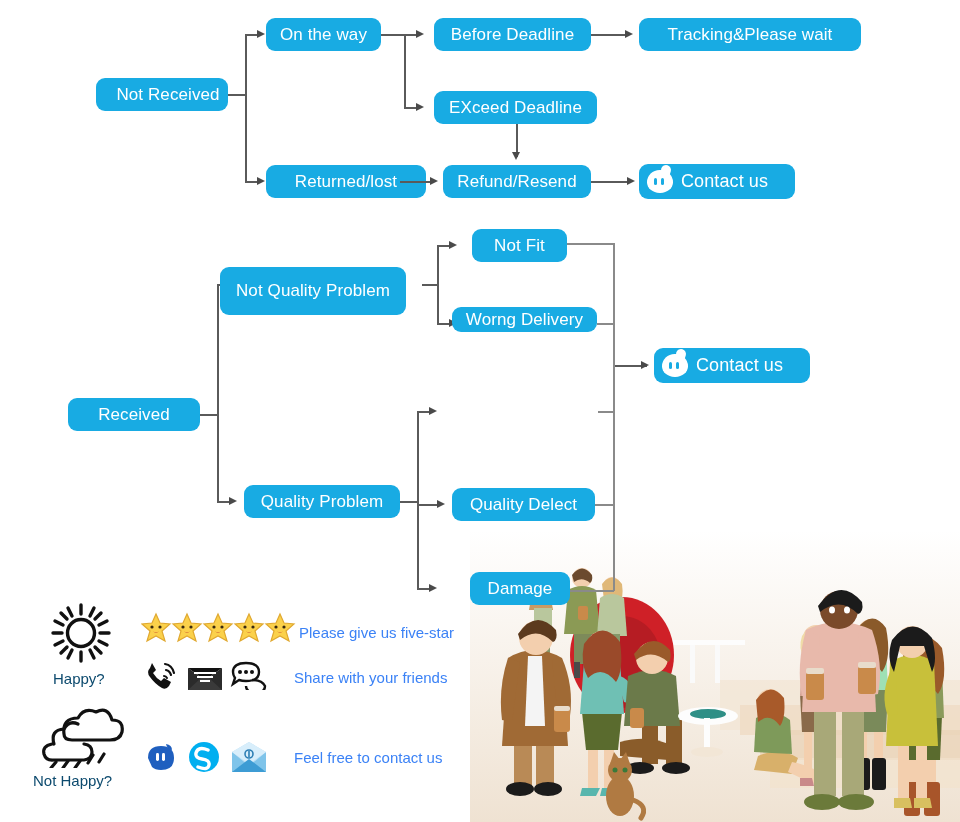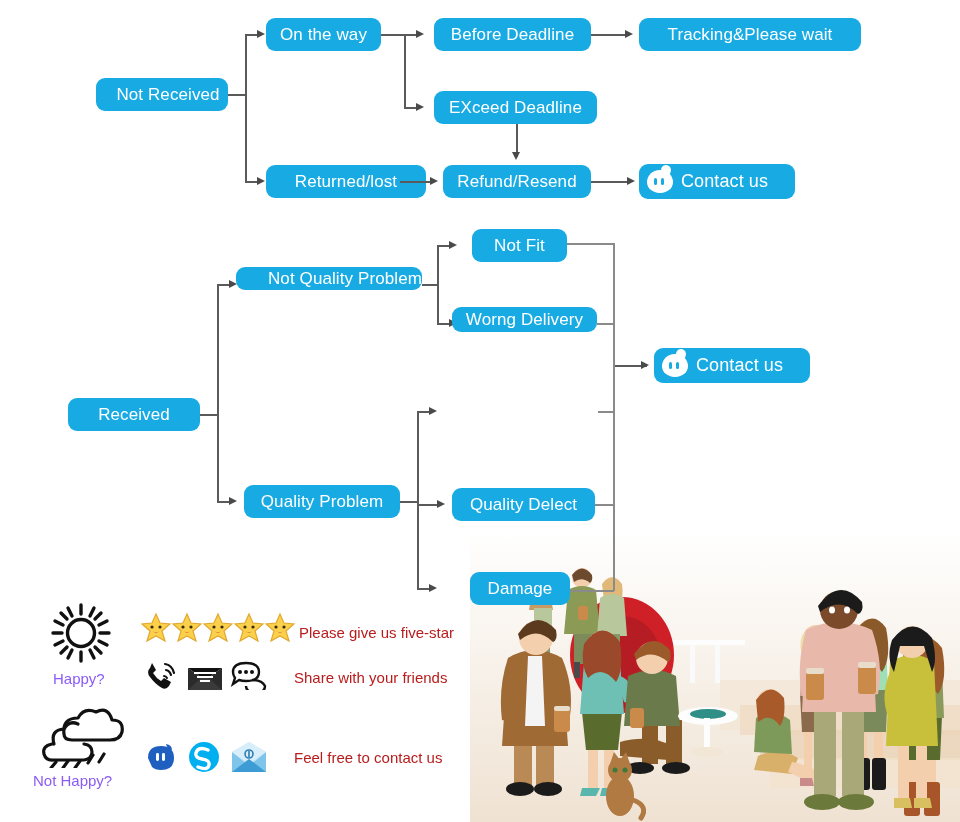--- a/index.html
+++ b/index.html
@@ -69,28 +69,28 @@
   .arrow.down{
     border-left:4.5px solid transparent;
     border-right:4.5px solid transparent;
     border-top:8px solid #4a4a4a;
     border-bottom:0;
   }
 
   
   .infotext{
     position:absolute;
-    color:#b91c1c;
+    color:#3b82f6;
     font-size:15px;
     font-family:"Liberation Sans", sans-serif;
     white-space:nowrap;
   }
   .moodlabel{
     position:absolute;
-    color:#8b5cf6;
+    color:#0c4a6e;
     font-size:15px;
     font-family:"Liberation Sans", sans-serif;
     white-space:nowrap;
   }
 
   
   #illus{
     position:absolute;
     left:470px;top:530px;
     width:490px;height:292px;
@@ -176,21 +176,21 @@
 
   <div class="wire h" style="left:200px;top:414px;width:18px;"></div>
   <div class="wire v" style="left:217px;top:284px;height:218px;"></div>
 
   <div class="wire h" style="left:217px;top:284px;width:14px;"></div>
   <div class="arrow" style="left:229px;top:279.5px;"></div>
 
   <div class="wire h" style="left:217px;top:501px;width:14px;"></div>
   <div class="arrow" style="left:229px;top:496.5px;"></div>
 
-  <div class="node" style="left:236px;top:267px;width:186px;height:23px;font-size:17px;justify-content:flex-end;">
+  <div class="node" style="left:220px;top:267px;width:186px;height:48px;font-size:17px;">
     <span class="lbl">Not Quality Problem</span>
   </div>
 
   <div class="wire h" style="left:422px;top:284px;width:16px;"></div>
   <div class="wire v" style="left:437px;top:245px;height:79px;"></div>
   <div class="wire h" style="left:437px;top:245px;width:14px;"></div>
   <div class="arrow" style="left:449px;top:240.5px;"></div>
   <div class="wire h" style="left:437px;top:323px;width:14px;"></div>
   <div class="arrow" style="left:449px;top:318.5px;"></div>
 

